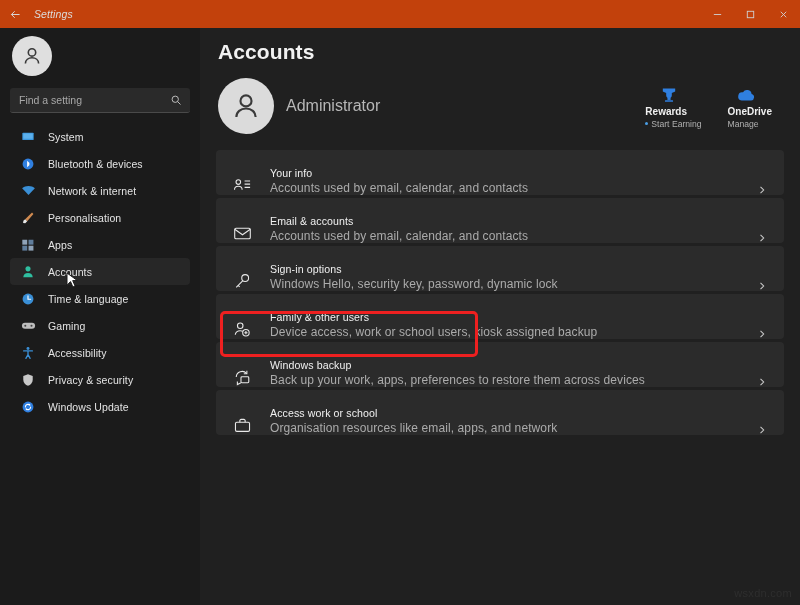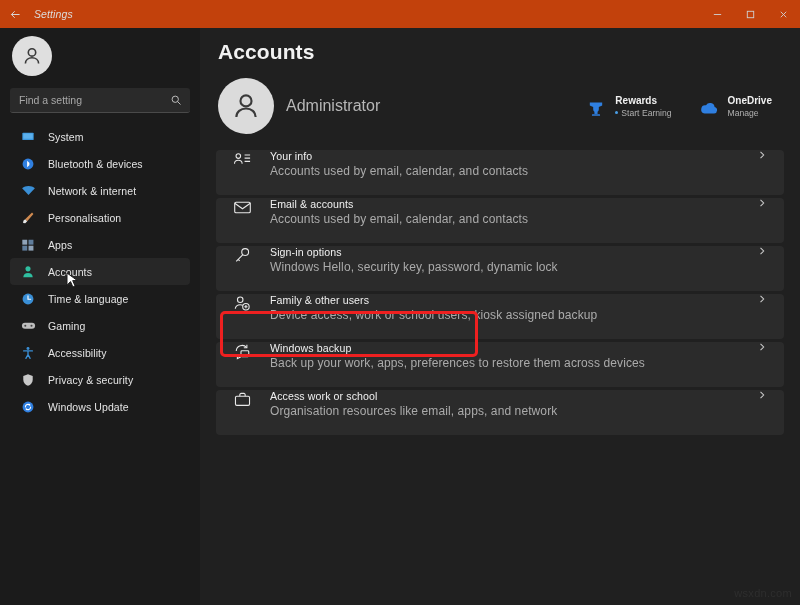--- a/index.html
+++ b/index.html
@@ -133,21 +133,21 @@
     flex: 0 0 56px;
   }
   .acct-avatar svg { display:block; }
   .acct-name {
     font-size: 16px; color: #b7b7b7;
     margin-left: 12px;
   }
   .acct-spacer { flex: 1 1 auto; }
 
   .badges { display: flex; align-items: center; gap: 26px; margin-right: 12px; }
-  .badge { display: flex; align-items: flex-end; }
+  .badge { display: flex; align-items: center; flex-direction: column; }
   .badge-icon {
     width: 22px; flex: 0 0 22px;
     display: flex; align-items: center; justify-content: center;
     margin-right: 8px;
   }
   .badge-icon svg { display:block; }
   .badge-title { font-size: 10px; font-weight: bold; color: #f0f0f0; }
   .badge-sub {
     font-size: 8.6px; color: #b0b0b0; margin-top: 2px;
     display: flex; align-items: center; gap: 3px;
@@ -156,21 +156,21 @@
 
   
   .cards {
     display: flex; flex-direction: column; gap: 3px;
     margin-top: 2px;
   }
   .card {
     height: 45px;
     background: #2b2b2b;
     border-radius: 4px;
-    display: flex; align-items: flex-start;
+    display: flex; align-items: flex-end;
     padding: 0 14px 0 14px;
     cursor: default;
     position: relative;
   }
   .card-icon {
     width: 24px; flex: 0 0 24px;
     display: flex; align-items: center; justify-content: center;
     margin-right: 16px; color: #e8e8e8;
   }
   .card-icon svg { display:block; }

